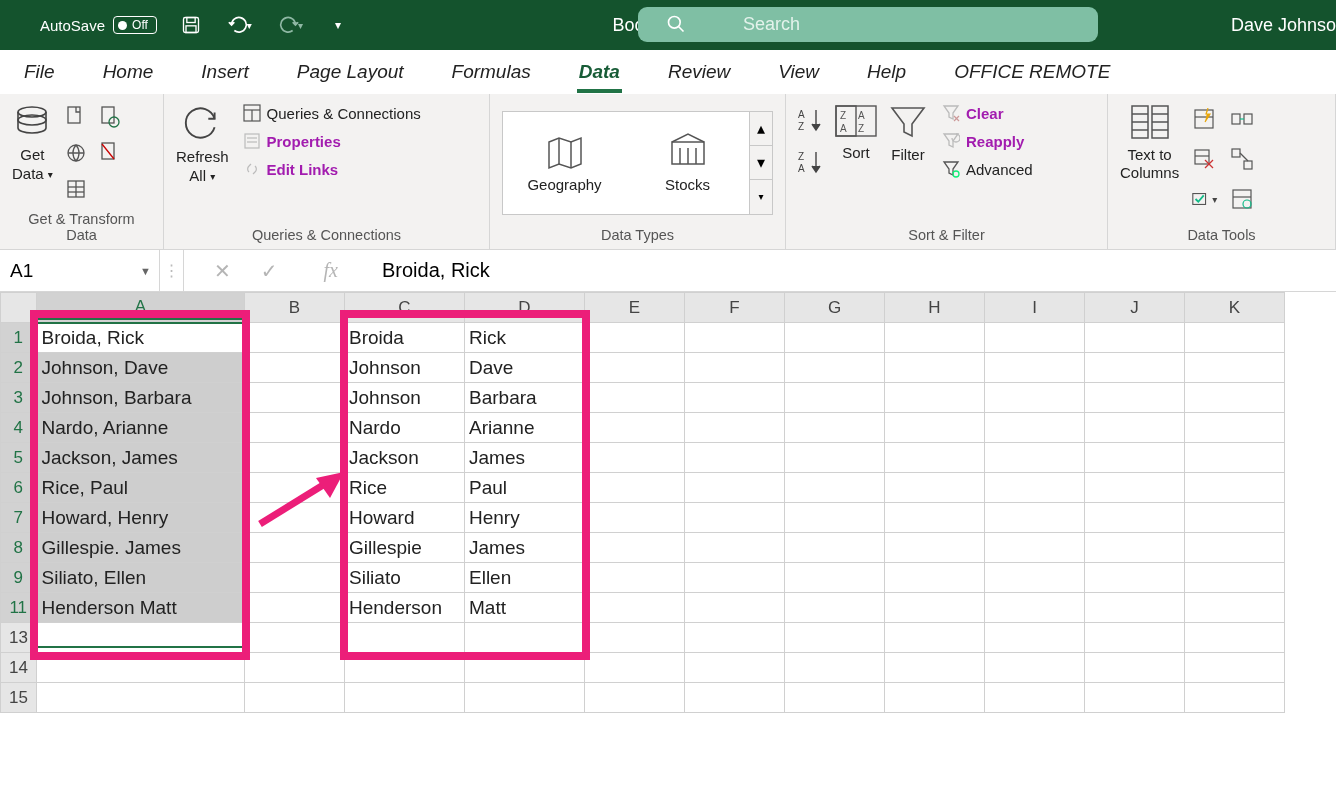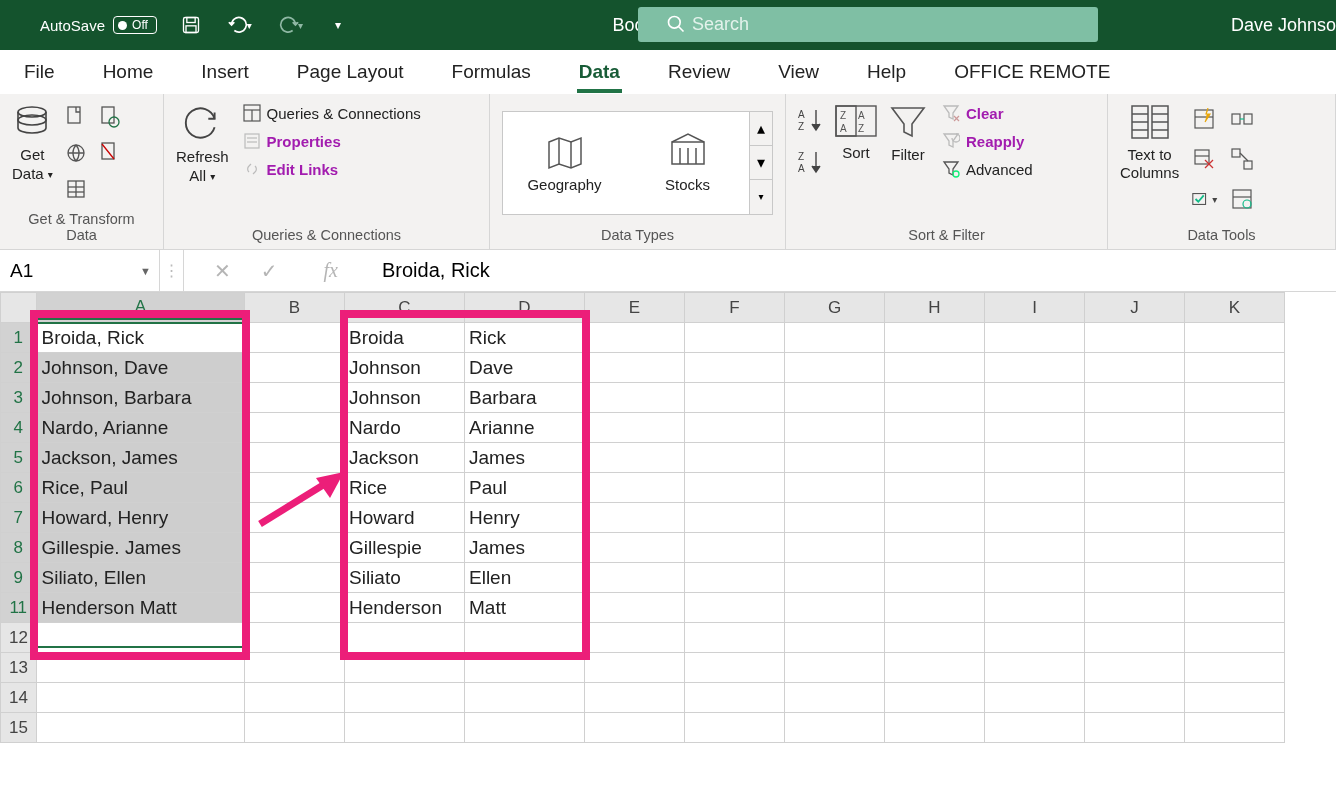--- a/index.html
+++ b/index.html
@@ -7,28 +7,28 @@
 
 
 .title-bar { height: 50px; background: #14532d; display: flex; align-items: center; color: #fff; font-size: 15px; position: relative; }
 .title-bar .autosave { display: flex; align-items: center; gap: 8px; padding-left: 40px; }
 .title-bar .autosave-toggle { display: inline-flex; align-items: center; border: 1.5px solid #fff; border-radius: 4px; padding: 1px 8px 1px 4px; gap: 5px; font-size: 12px; }
 .title-bar .autosave-toggle .dot { width: 9px; height: 9px; border-radius: 50%; background: #fff; }
 .title-bar .qat { display: flex; align-items: center; gap: 26px; margin-left: 24px; }
 .title-bar .qat .caret-down { font-size: 10px; margin-left: -4px; }
 .title-bar .booktitle { position: absolute; left: 0; right: 0; text-align: center; font-size: 18px; pointer-events: none; }
 .title-bar .search-wrap { position: absolute; left: 638px; top: 7px; }
-.title-bar .search { width: 460px; height: 35px; background: #7fbfa4; border: none; border-radius: 3px; padding-left: 54px; font-size: 18px; color: #fff; }
+.title-bar .search { width: 460px; height: 35px; background: #7fbfa4; border: none; border-radius: 9px; padding-left: 105px; font-size: 18px; color: #fff; }
 .title-bar .search::placeholder { color: #e3f2eb; }
 .title-bar .search-wrap .mag-icon { position: absolute; left: 28px; top: 7px; color: #fff; font-size: 18px; }
 .title-bar .user { position: absolute; right: 0; top: 0; height: 50px; display: flex; align-items: center; padding-right: 0; font-size: 18px;}
 
 
 .tab-row { height: 44px; display: flex; align-items: flex-end; gap: 0; border-bottom: 1px solid transparent; }
-.tab-row .tab { padding: 10px 24px 10px 24px; font-size: 19px; color: #222; cursor: pointer; }
+.tab-row .tab { padding: 10px 24px 10px 24px; font-size: 19px; color: #222; cursor: pointer; font-style: italic; }
 .tab-row .tab.active { color: #185c37; font-weight: 600; position: relative; }
 .tab-row .tab.active::after { content: ""; position: absolute; left: 22px; right: 22px; bottom: 0px; height: 4px; background: #217346; }
 
 
 .ribbon { height: 156px; background: #f3f2f1; display: flex; border-bottom: 1px solid #d6d6d6; }
 .group { border-right: 1px solid #d6d6d6; padding: 8px 12px 2px 12px; display: flex; flex-direction: column; justify-content: space-between; }
 .group-label { text-align: center; font-size: 14.5px; color: #555; padding: 4px 0 4px 0; }
 .group-body { display: flex; align-items: flex-start; gap: 10px; flex: 1; }
 .big-btn { display: flex; flex-direction: column; align-items: center; justify-content: flex-end; gap: 4px; font-size: 15px; color: #222; cursor: pointer; text-align: center; line-height: 1.2; }
 .mini-stack { display: flex; flex-direction: column; gap: 6px; font-size: 15px; color: #222; }
@@ -570,34 +570,20 @@
           <td>Matt</td>
           <td></td>
           <td></td>
           <td></td>
           <td></td>
           <td></td>
           <td></td>
           <td></td>
         </tr>
         <tr>
-          <th class="rowhead">12</th>
-          <td></td>
-          <td></td>
-          <td></td>
-          <td></td>
-          <td></td>
-          <td></td>
-          <td></td>
-          <td></td>
-          <td></td>
-          <td></td>
-          <td></td>
-        </tr>
-        <tr>
           <th class="rowhead">13</th>
           <td></td>
           <td></td>
           <td></td>
           <td></td>
           <td></td>
           <td></td>
           <td></td>
           <td></td>
           <td></td>

